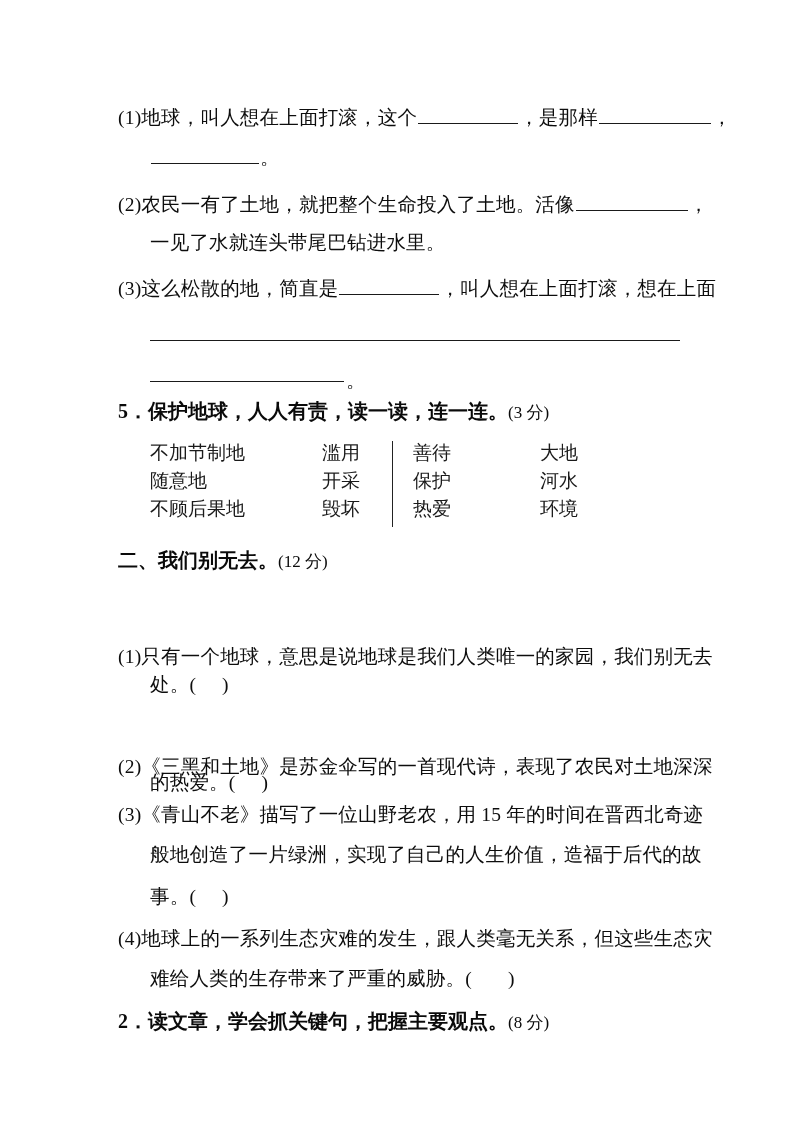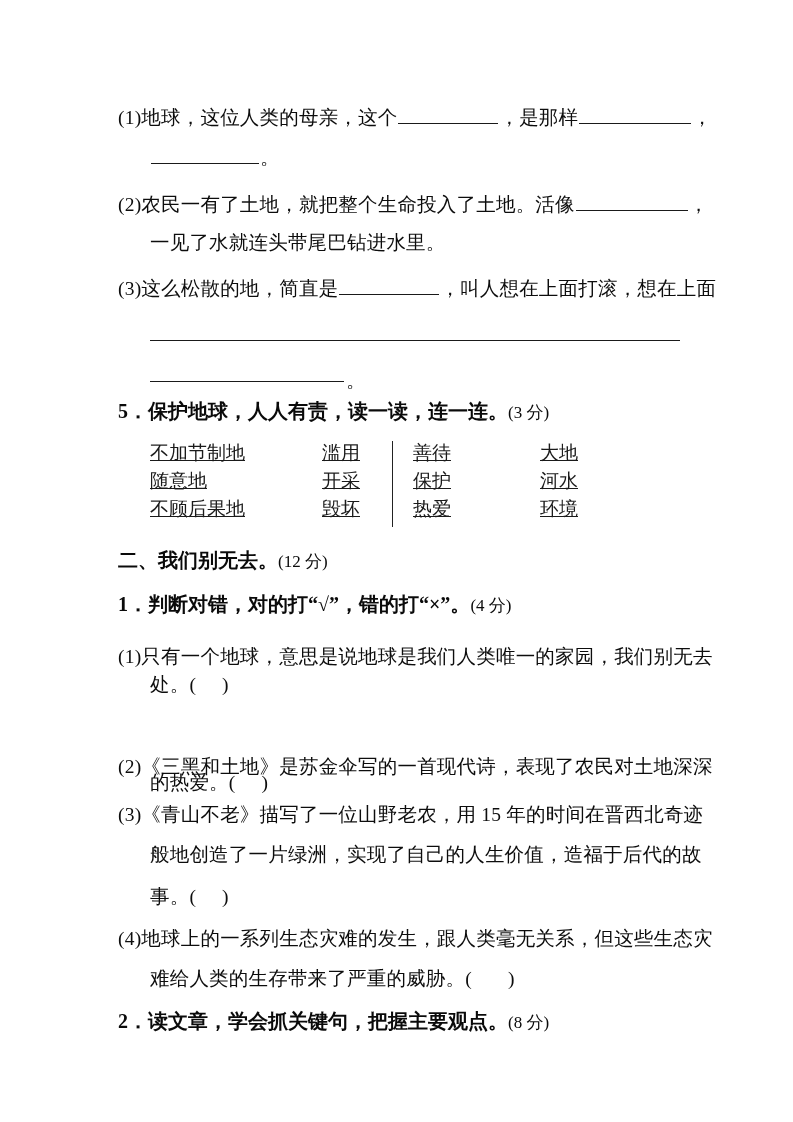--- a/index.html
+++ b/index.html
@@ -83,21 +83,20 @@
     line-height: 28px;
     color: #1a1a1a;
   }
   .match-row {
     display: flex;
     align-items: baseline;
     height: 28px;
   }
   .mcell {
     white-space: nowrap;
-    text-decoration: underline;
   }
   .mcell.c1 { width: 172px; }
   .mcell.c2 { width: 70px; }
   .mcell.c3 { width: 127px; }
   .mcell.c4 { width: 80px; }
   .mdiv-spacer { width: 21px; }
 
   .match-divider {
     position: absolute;
     width: 0;
@@ -106,21 +105,21 @@
 
   .paren-gap { display: inline-block; width: 26px; }
   .paren-gap-wide { display: inline-block; width: 36px; }
 </style>
 </head>
 <body>
 
 <div class="page">
 
   <div class="q-line" style="left:118px; top:103px;">
-    <span>(1)</span><span>地球，这位人类的母亲，这个</span><span class="blank w100"></span><span>，是那样</span><span class="blank w112"></span><span>，</span>
+    <span>(1)</span><span>地球，叫人想在上面打滚，这个</span><span class="blank w100"></span><span>，是那样</span><span class="blank w112"></span><span>，</span>
   </div>
   <div class="q-line sub" style="left:150px; top:143px;">
     <span class="blank w108"></span><span>。</span>
   </div>
 
   <div class="q-line" style="left:118px; top:190px;">
     <span>(2)</span><span>农民一有了土地，就把整个生命投入了土地。活像</span><span class="blank w112"></span><span>，</span>
   </div>
   <div class="q-line sub" style="left:150px; top:228px;text-align:right;">
     <span>一见了水就连头带尾巴钻进水里。</span>
@@ -162,23 +161,20 @@
       <span class="mdiv-spacer"></span>
       <span class="mcell c3">热爱</span>
       <span class="mcell c4">环境</span>
     </div>
   </div>
 
   <div class="heading" style="left:118px; top:545px;">
     <span>二、</span><span>我们别无去。</span><span class="pts">(12 分)</span>
   </div>
 
-  <div class="heading" style="left:118px; top:589px;">
-    <span>1．</span><span>判断对错，对的打“√”，错的打“×”。</span><span class="pts">(4 分)</span>
-  </div>
 
   <div class="q-line" style="left:118px; top:642px;">
     <span>(1)</span><span>只有一个地球，意思是说地球是我们人类唯一的家园，我们别无去</span>
   </div>
   <div class="q-line sub" style="left:150px; top:670px;">
     <span>处。(</span><span class="paren-gap"></span><span>)</span>
   </div>
 
   <div class="q-line" style="left:118px; top:712px;margin-top:40px;">
     <span>(2)</span><span>《三黑和土地》是苏金伞写的一首现代诗，表现了农民对土地深深</span>

